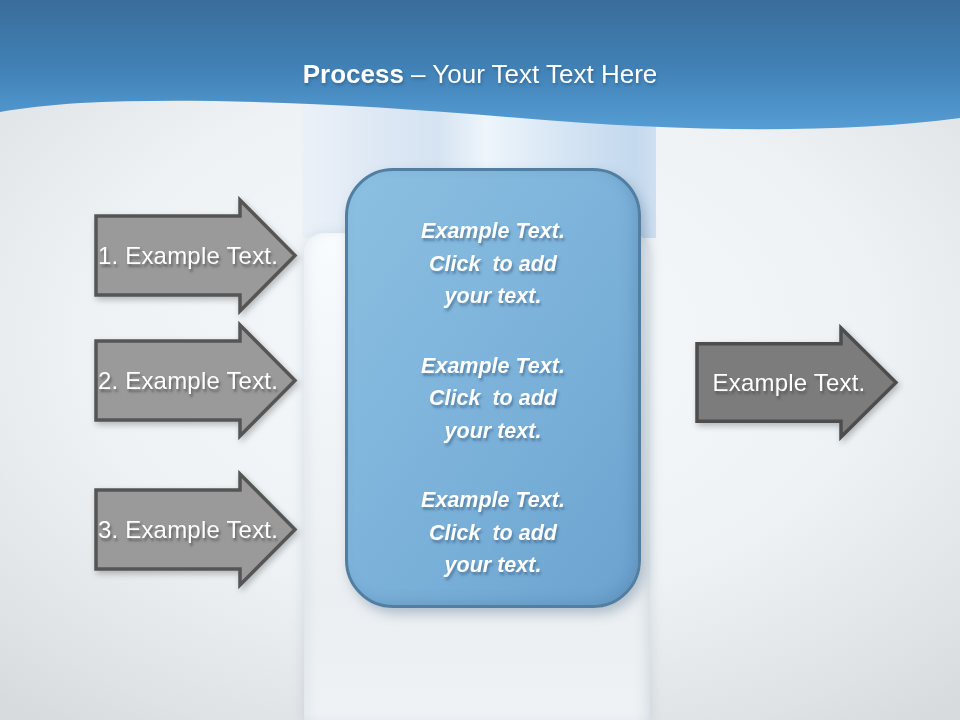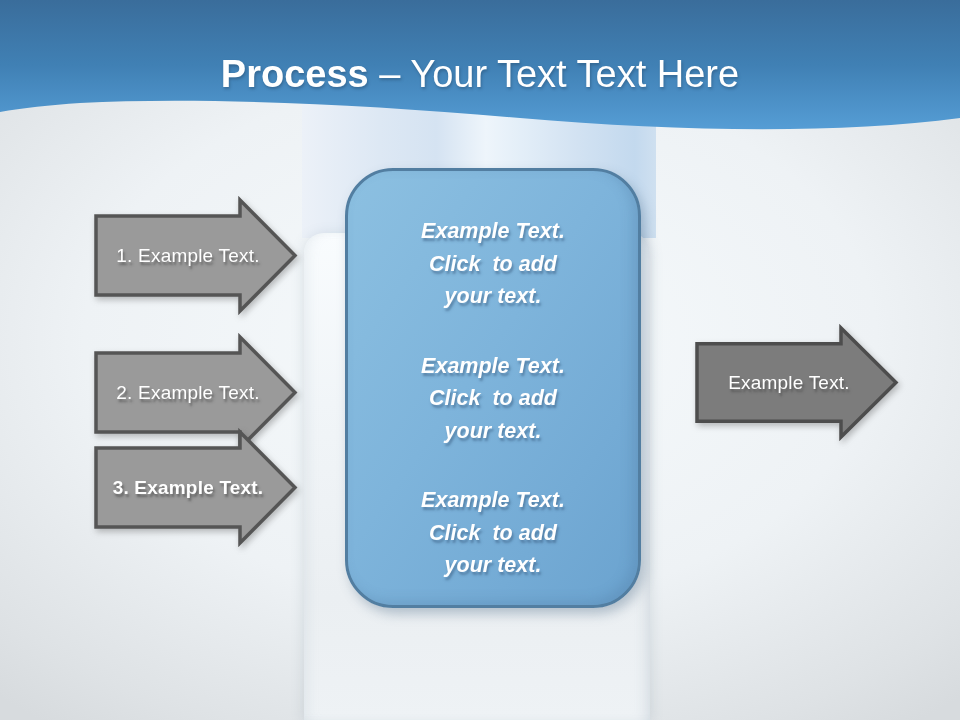--- a/index.html
+++ b/index.html
@@ -23,34 +23,34 @@
     border-radius:20px 20px 0 0;
     background:linear-gradient(180deg,#f9fcfe 0%,#f1f5f8 35%,#ebeff2 75%,#eef2f5 100%);
     box-shadow:0 2px 14px rgba(90,110,130,.18), inset -10px 0 14px -8px rgba(130,150,170,.28), inset 10px 0 14px -8px rgba(150,165,180,.18);
   }
 
   
   .header-wave{position:absolute;left:0;top:0;width:960px;height:150px;}
   .slide-title{
     position:absolute;left:0;top:54px;width:960px;
     display:flex;justify-content:center;align-items:baseline;
-    color:#ffffff;font-size:38px;line-height:40px;
+    color:#ffffff;font-size:26px;line-height:40px;
     text-shadow:1px 2px 3px rgba(30,60,90,.4);
     white-space:pre;
   }
   .slide-title .t-bold{font-weight:bold;}
 
   
   .arrow{position:absolute;width:206px;height:119px;}
   .arrow svg{position:absolute;inset:0;width:100%;height:100%;
     filter:drop-shadow(2px 3px 3px rgba(70,70,70,.35));}
   .arrow .arrow-label{
     position:absolute;inset:0;display:flex;align-items:center;justify-content:center;
     padding-right:16px;box-sizing:border-box;
-    color:#ffffff;font-size:19px;letter-spacing:.2px;
+    color:#ffffff;font-size:24px;letter-spacing:.2px;
     text-shadow:1.5px 2.5px 2.5px rgba(70,70,70,.65);
   }
   .arrow-fill{fill:#9a9a9a;stroke:#555555;stroke-width:3.5;}
   .arrow-fill-dark{fill:#7c7c7c;stroke:#4d4d4d;stroke-width:3.5;}
 
   
   .center-box{
     position:absolute;left:345px;top:168px;width:296px;height:440px;
     border-radius:48px;box-sizing:border-box;
     border:3px solid #527ea1;
@@ -88,28 +88,28 @@
 
   <div class="slide-title"><span class="t-bold">Process</span><span> – Your Text Text Here</span></div>
 
   <div class="arrow" style="left:93px;top:196px;">
     <svg viewBox="0 0 206 119" preserveAspectRatio="none">
       <polygon class="arrow-fill" points="3,20 147,20 147,4 202,59.5 147,115 147,99 3,99"></polygon>
     </svg>
     <span class="arrow-label">1. Example Text.</span>
   </div>
 
-  <div class="arrow" style="left:93px;top:333px;text-align:center;">
+  <div class="arrow" style="left:93px;top:321px;text-align:center;">
     <svg viewBox="0 0 206 119" preserveAspectRatio="none">
       <polygon class="arrow-fill" points="3,20 147,20 147,4 202,59.5 147,115 147,99 3,99"></polygon>
     </svg>
     <span class="arrow-label">2. Example Text.</span>
   </div>
 
-  <div class="arrow" style="left:93px;top:428px;font-weight:bold;">
+  <div class="arrow" style="left:93px;top:470px;">
     <svg viewBox="0 0 206 119" preserveAspectRatio="none">
       <polygon class="arrow-fill" points="3,20 147,20 147,4 202,59.5 147,115 147,99 3,99"></polygon>
     </svg>
     <span class="arrow-label">3. Example Text.</span>
   </div>
 
   <div class="center-box">
     <p class="box-p">Example Text.
 Click  to add
 your text.</p>

